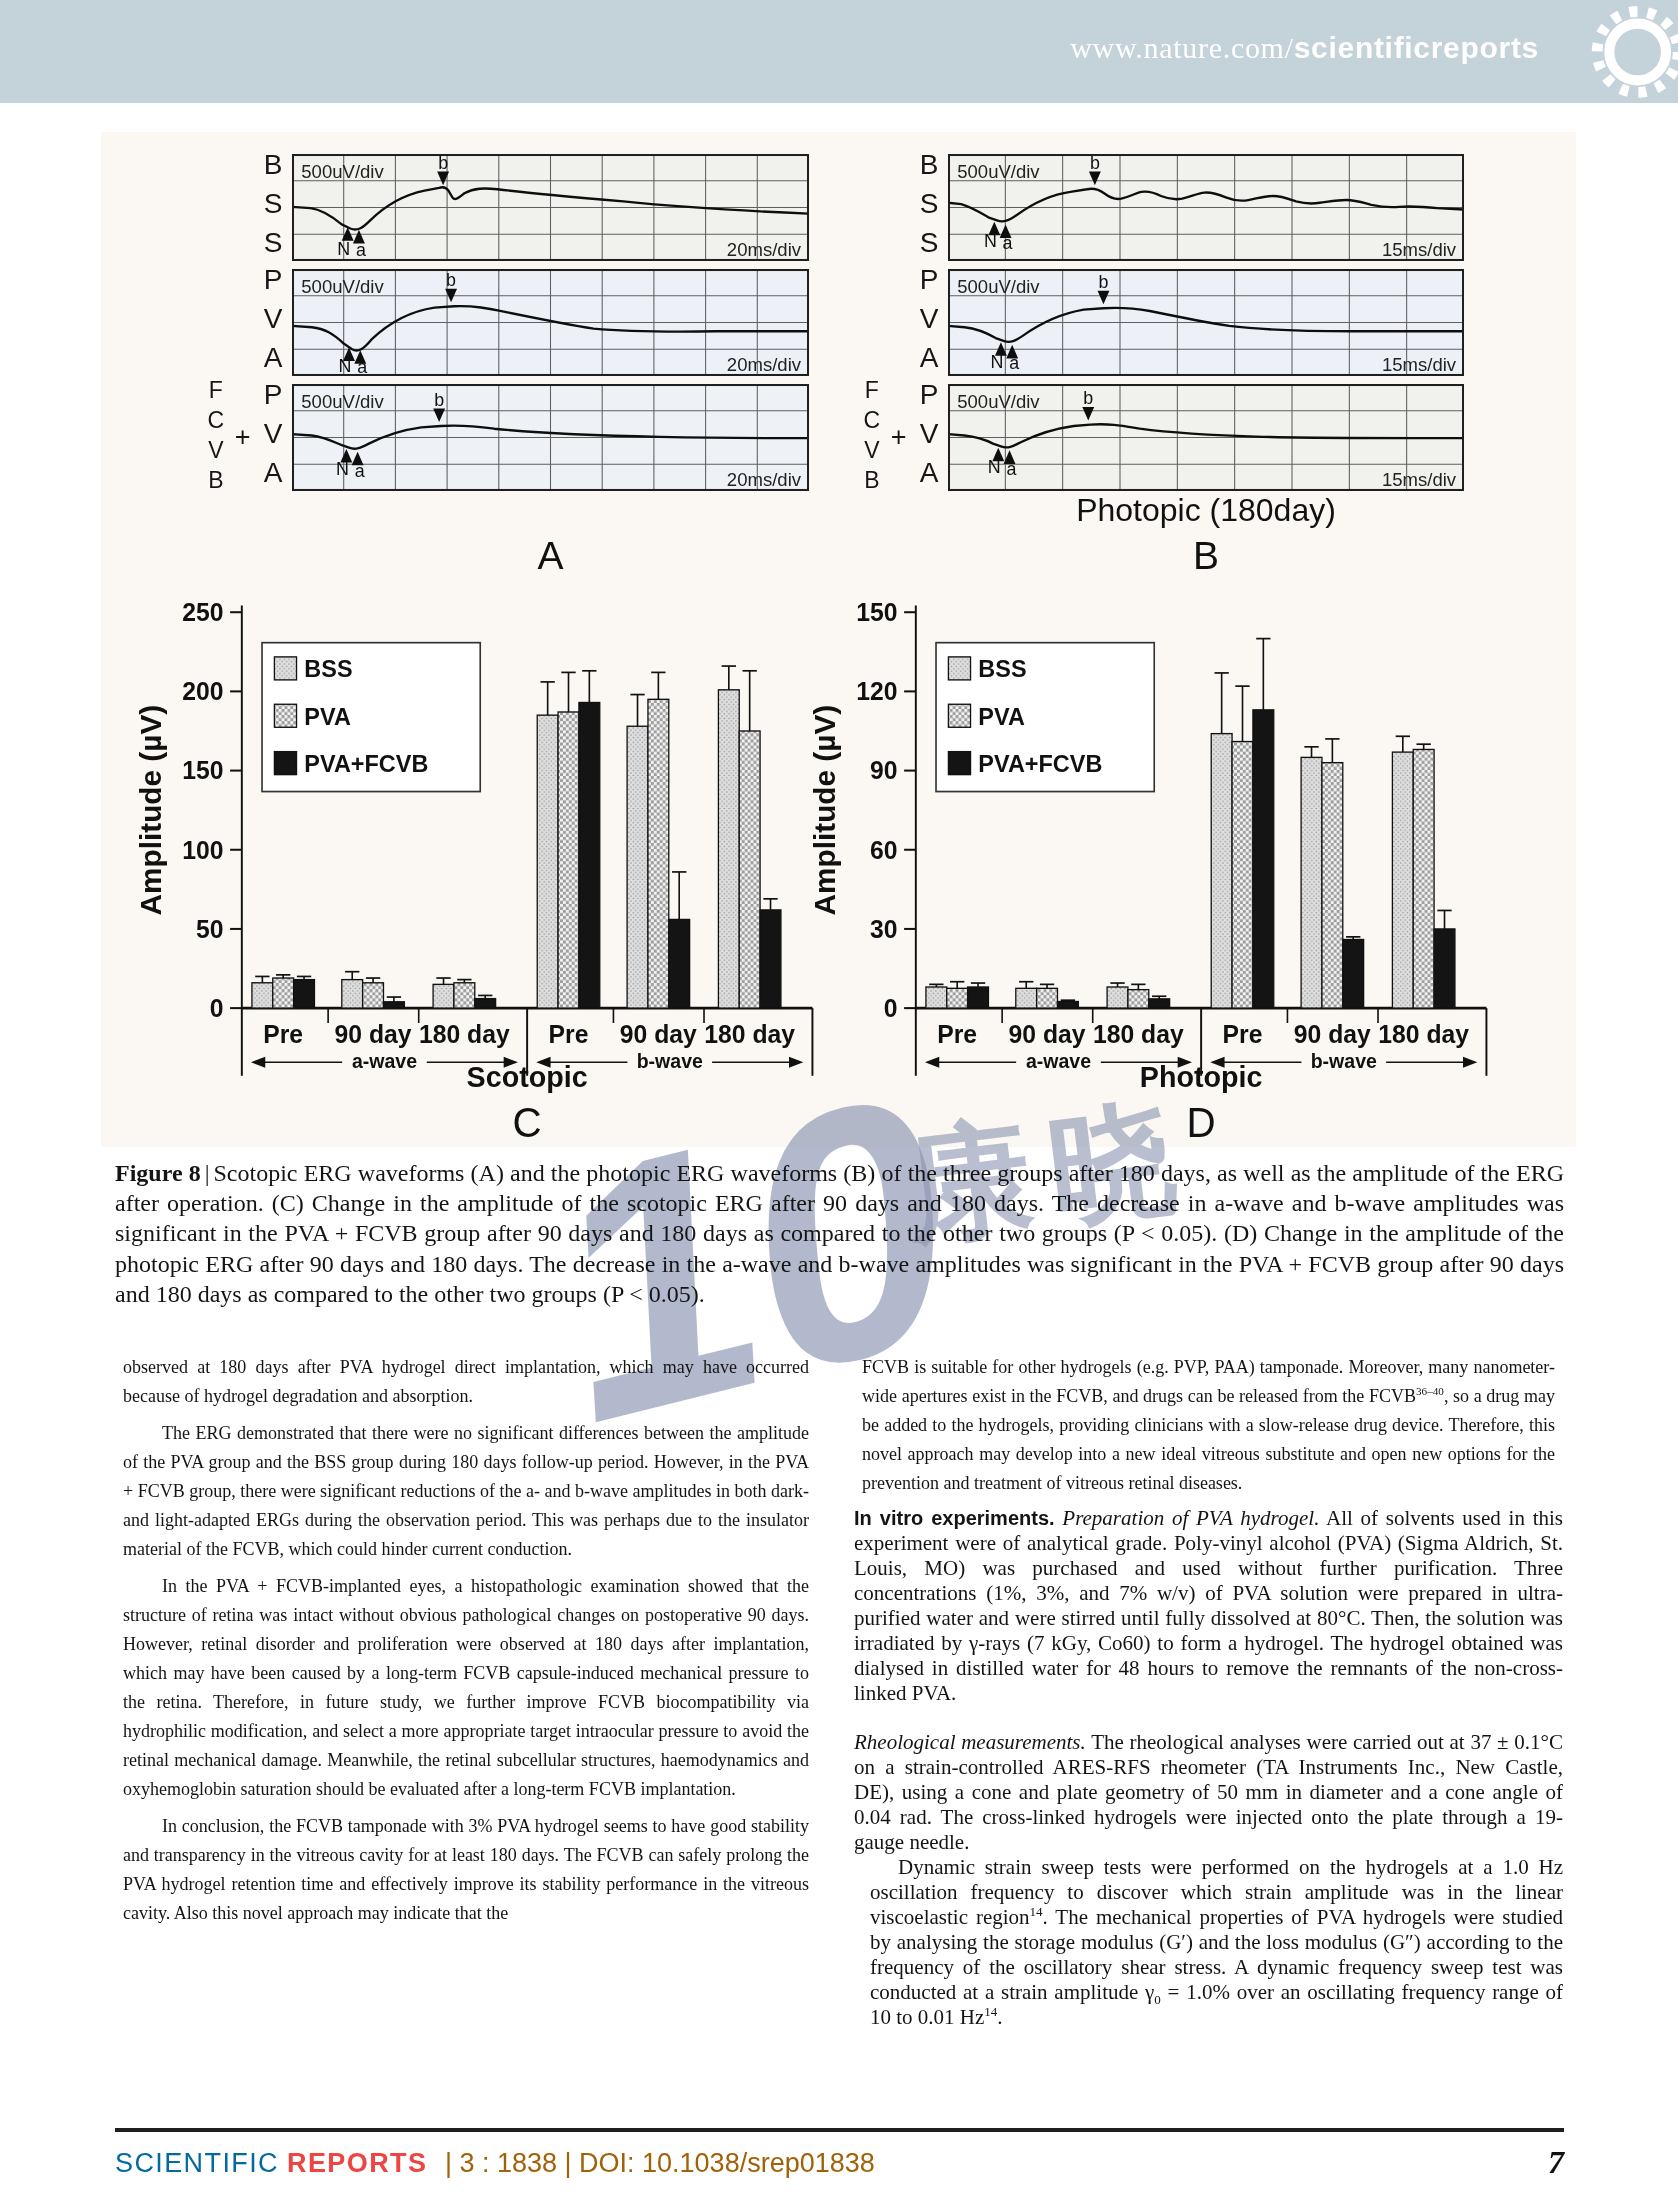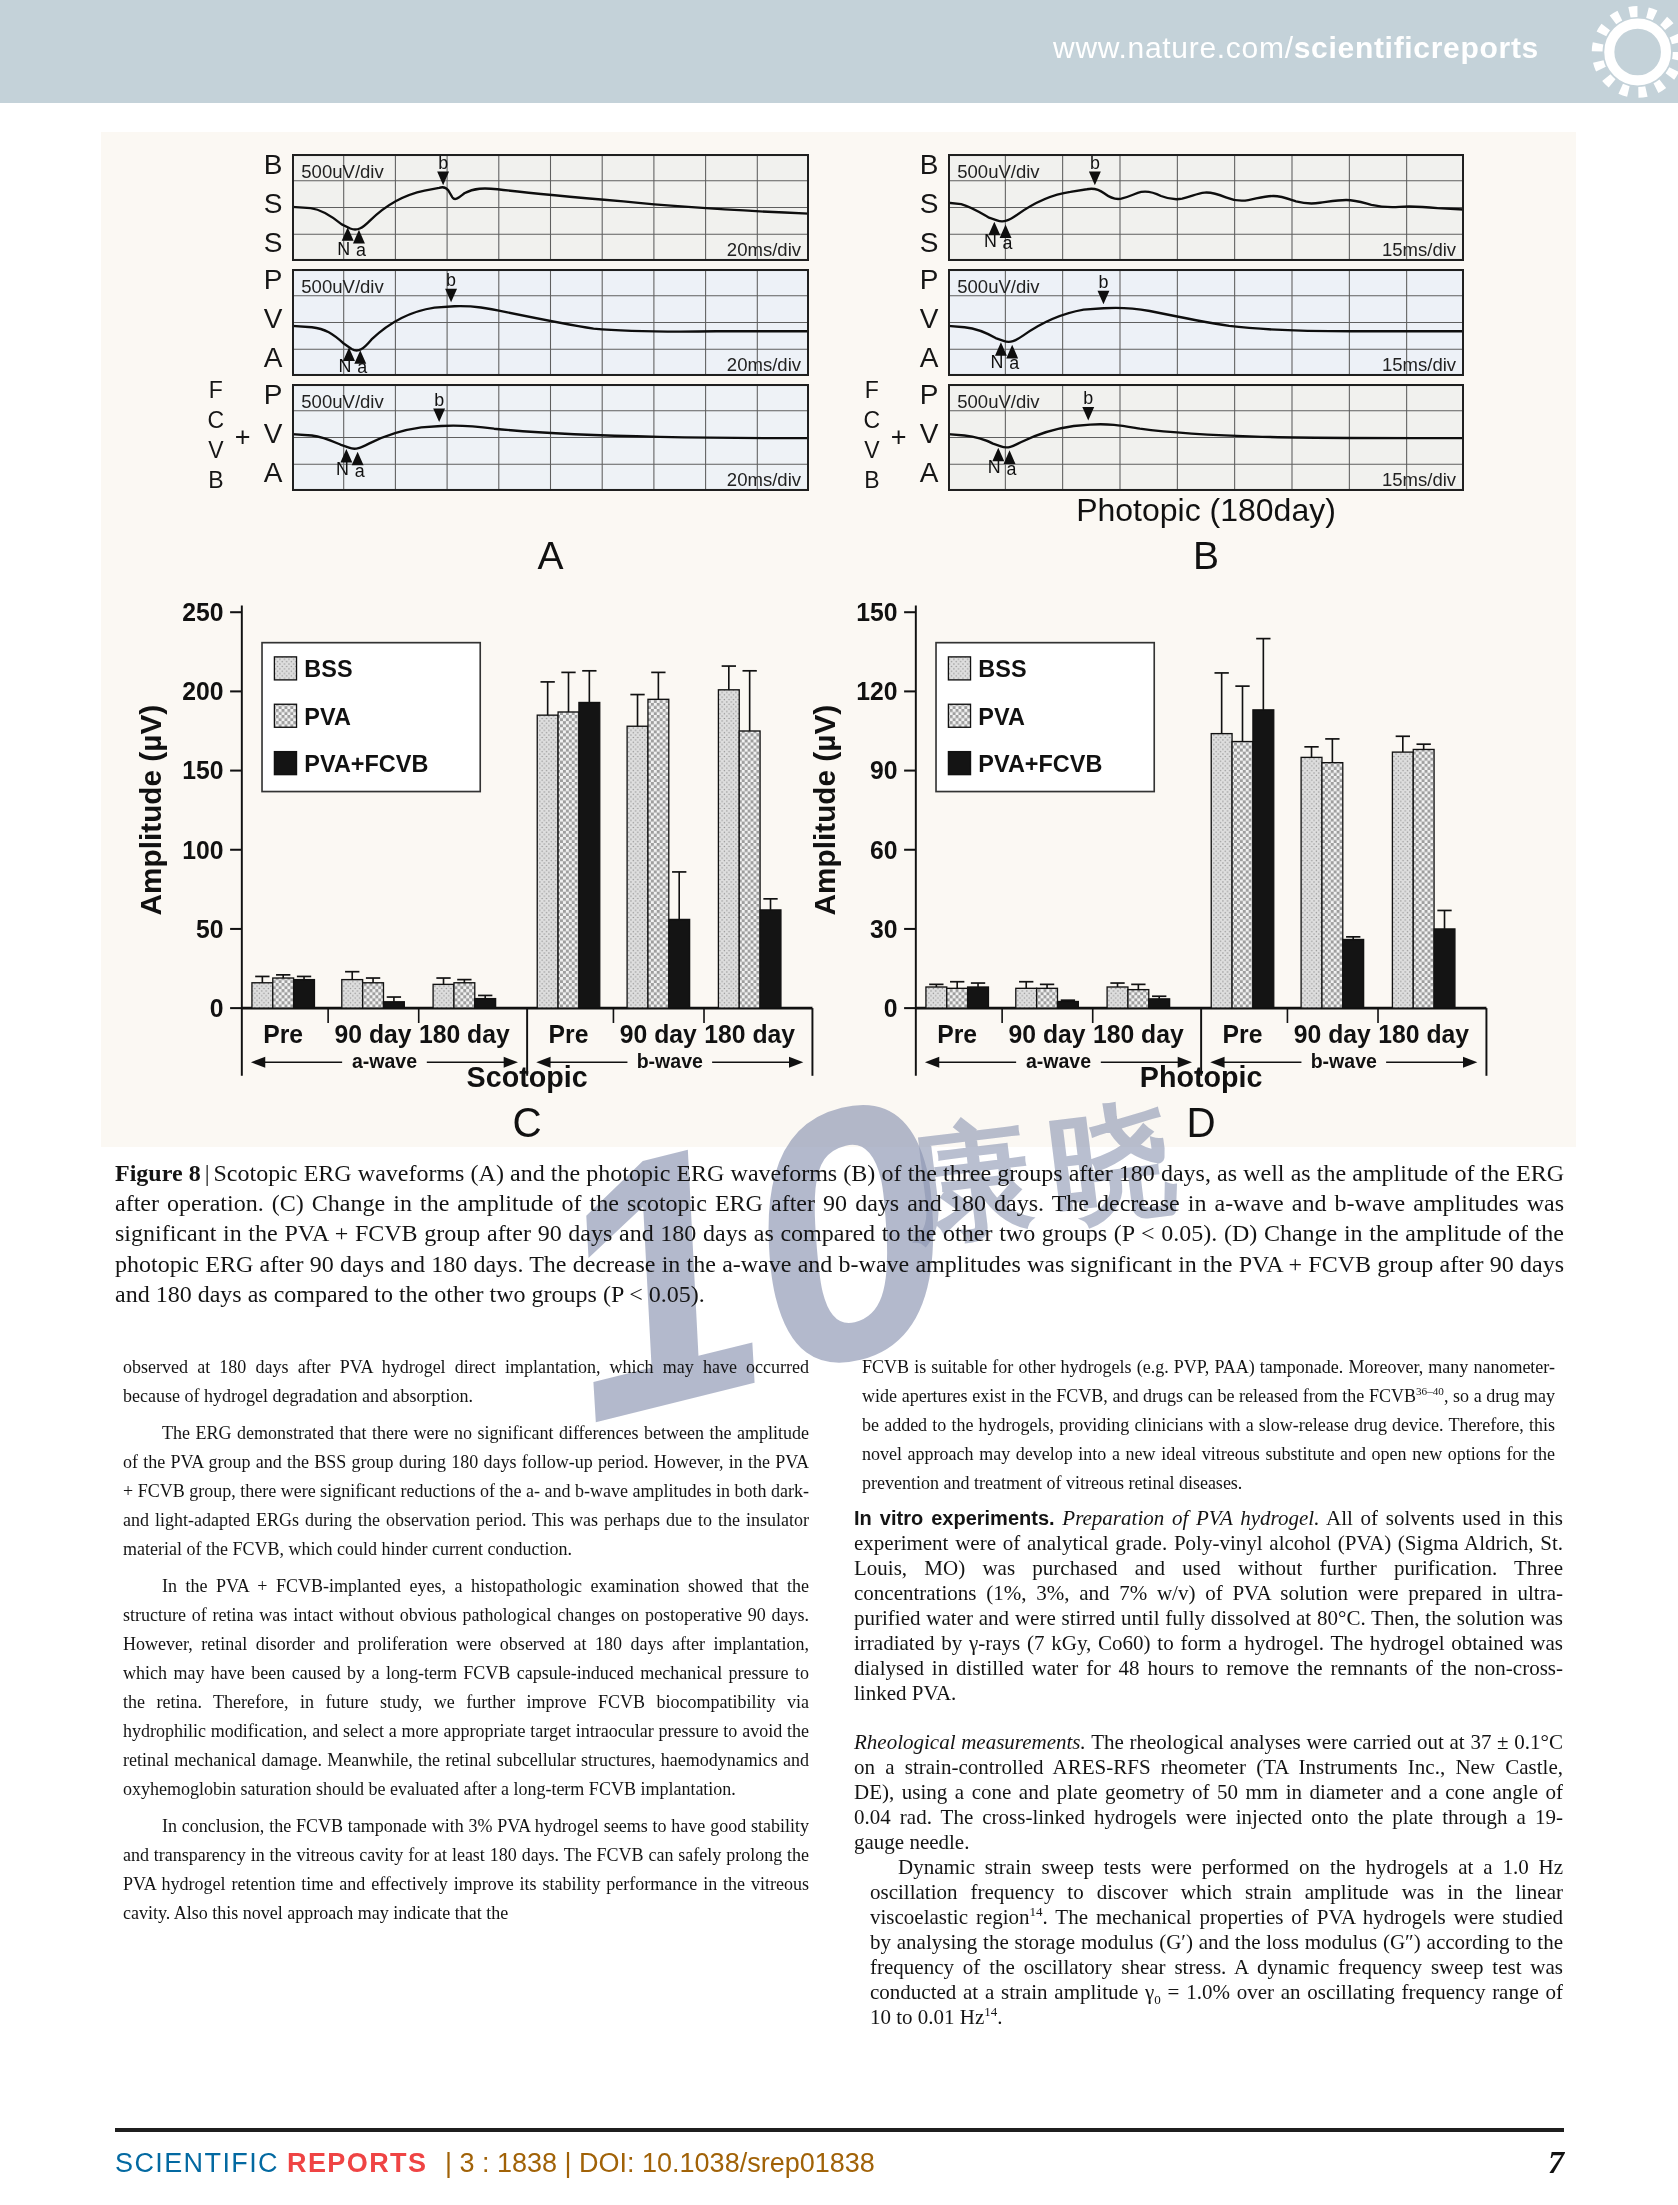--- a/index.html
+++ b/index.html
@@ -4,21 +4,21 @@
 <title>Scientific Reports page</title>
 <style>
   html,body{margin:0;padding:0;background:#ffffff;}
   .page{position:relative;width:1678px;height:2205px;background:#ffffff;overflow:hidden;
         font-family:"Liberation Serif", serif;color:#141414;}
 
   
   .masthead{position:absolute;left:0;top:0;width:1678px;height:103px;background:#c4d2d9;}
   .mast-url{position:absolute;right:139px;top:31px;font-family:"Liberation Sans",sans-serif;
             font-size:30px;color:#ffffff;white-space:nowrap;}
-  .mu-light{font-weight:normal;letter-spacing:0.7px;}
+  .mu-light{font-weight:normal;letter-spacing:0.7px;font-family:Liberation Serif, serif;}
   .mu-bold{font-weight:bold;letter-spacing:0.7px;}
   .gears{position:absolute;right:-15px;top:2.7px;}
 
   
   .fig{position:absolute;left:101px;top:132px;width:1475px;height:1015px;background:#fbf8f3;}
   .erg{position:absolute;}
   .erg-rowlab{position:absolute;display:flex;align-items:center;justify-content:flex-end;
               gap:8px;height:107px;width:110px;padding-right:5.4px;box-sizing:border-box;}
   .vtext{writing-mode:vertical-rl;text-orientation:upright;font-family:"Liberation Sans",sans-serif;
          font-size:28px;letter-spacing:8px;color:#161616;line-height:1;}

